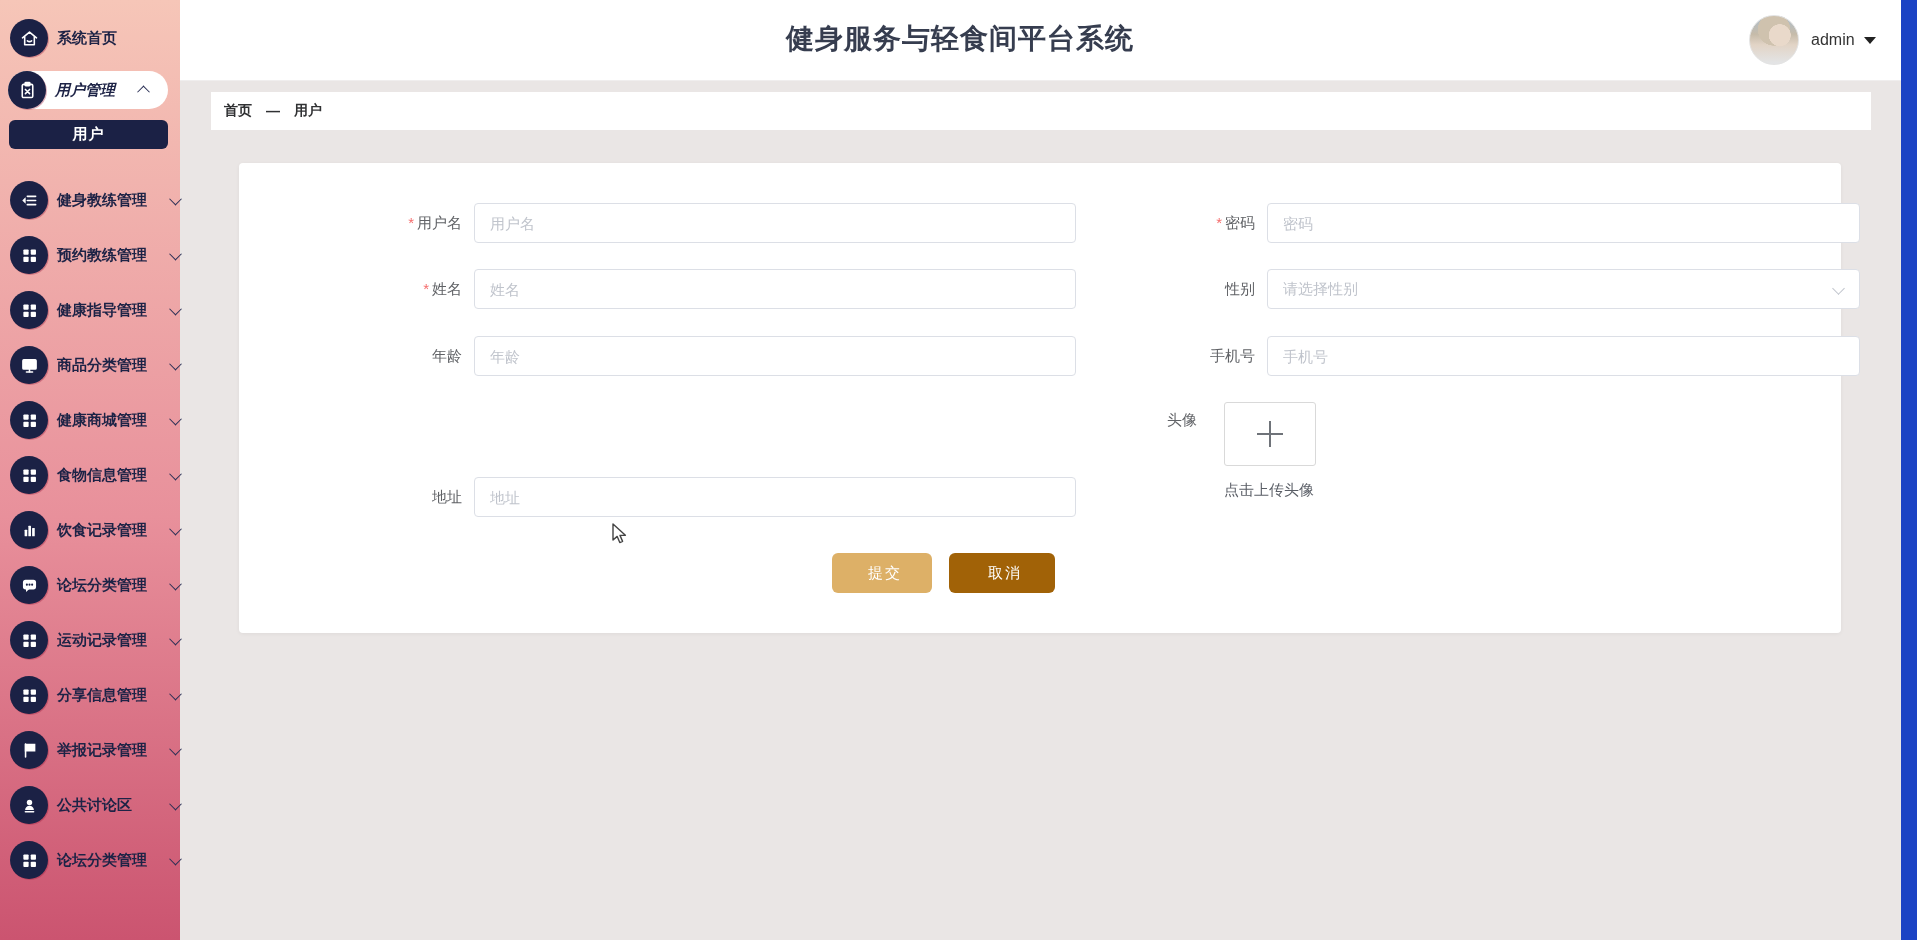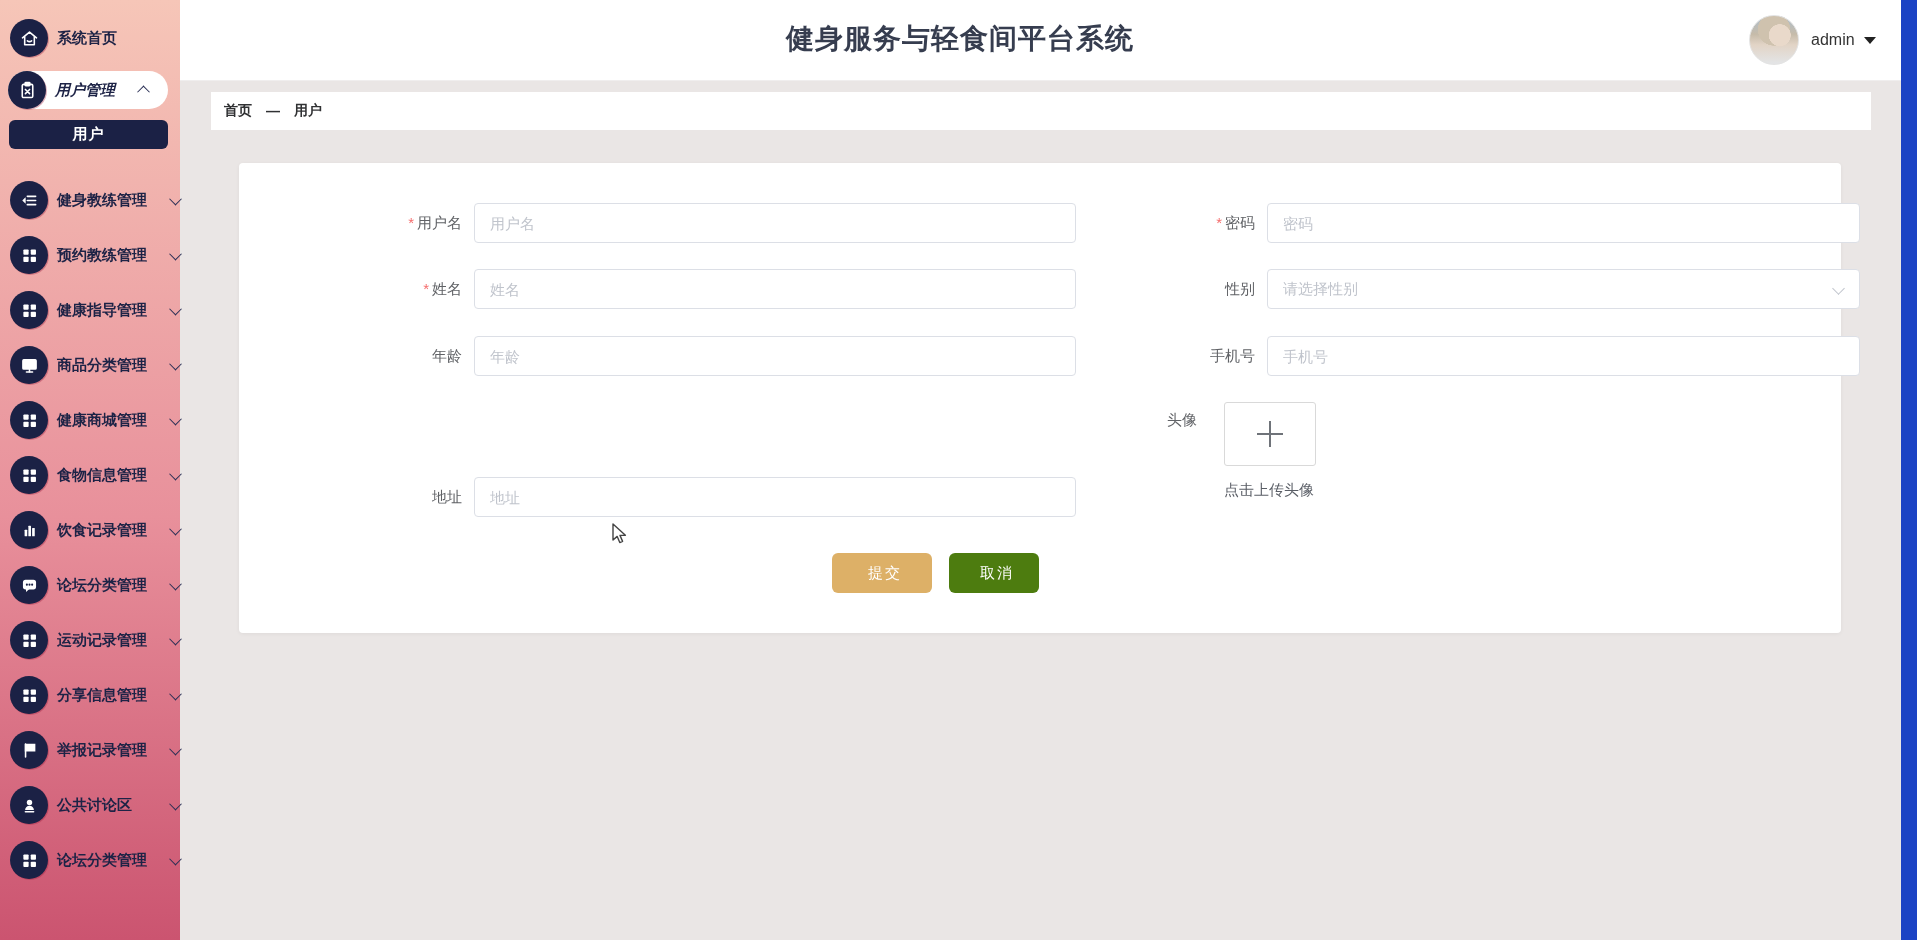--- a/index.html
+++ b/index.html
@@ -130,21 +130,21 @@
     position:absolute;left:804px;top:248px;width:166px;text-align:right;
     padding-right:12px;box-sizing:border-box;font-size:15px;color:#606266;
   }
   .btn{
     position:absolute;top:390px;height:40px;border:none;border-radius:6px;color:#fff;
     font-size:15px;letter-spacing:2px;cursor:pointer;
     font-family:"Liberation Sans","DejaVu Sans",sans-serif;
     padding-left:12px;
   }
   .btn-submit{left:593px;width:100px;background:#ddb067;}
-  .btn-cancel{left:710px;width:90px;background:#4d7c0f;}
+  .btn-cancel{left:710px;width:106px;background:#a16207;}
   
   .scroll-strip{position:absolute;left:1917px;top:0;width:3px;height:940px;background:#fff;z-index:9;}
   .scroll-thumb{
     position:absolute;left:1901px;top:0;width:16px;height:940px;background:#1b43c4;
     z-index:10;cursor:grab;
   }
   
   .cursor{position:absolute;left:610px;top:522px;z-index:20;pointer-events:none;}
 </style>
 </head>

